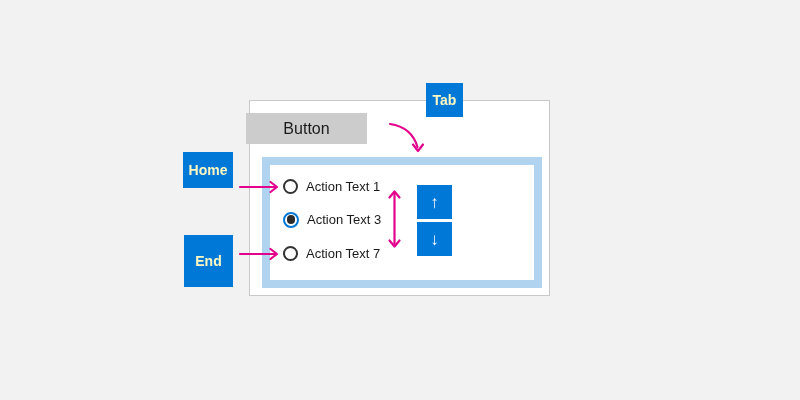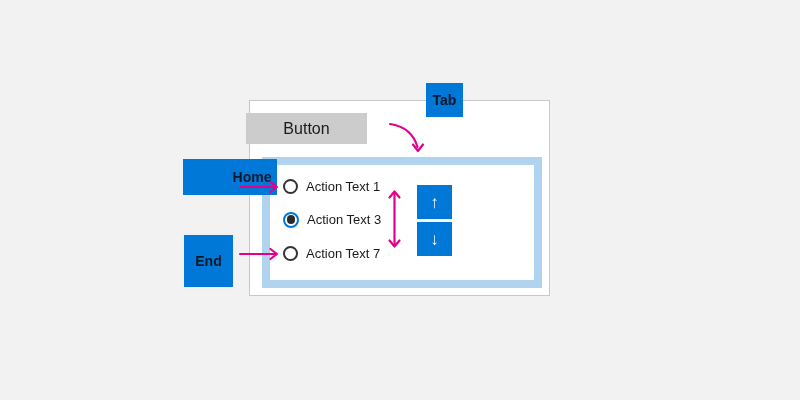--- a/index.html
+++ b/index.html
@@ -19,26 +19,26 @@
     background:#cccccc; display:flex; align-items:center; justify-content:center;
     font-size:16px; color:#1a1a1a; cursor:default;
   }
   
   .focus-panel {
     position:absolute; left:262px; top:157px; width:280px; height:131px;
     background:#ffffff; border:8px solid #b0d4f0; box-sizing:border-box;
   }
   
   .badge {
-    position:absolute; background:#0078d7; color:#0f172a;
+    position:absolute; background:#0078d7; color:#fef9c3;
     display:flex; align-items:center; justify-content:center;
     font-size:14px; font-weight:bold;
   }
   .badge.tab  { left:426px; top:83px;  width:37px; height:34px; }
-  .badge.home { left:183px; top:159px; width:50px; height:36px;padding-left:44px; }
+  .badge.home { left:183px; top:152px; width:50px; height:36px; }
   .badge.end  { left:184px; top:235px; width:49px; height:52px; }
   
   .radio-row {
     position:absolute; left:283px; height:17px;
     display:flex; align-items:center; gap:8px; cursor:default;
   }
   .radio-row.r1 { top:178px; }
   .radio-row.r2 { top:211px; }
   .radio-row.r3 { top:245px; }
   .radio-dot {

